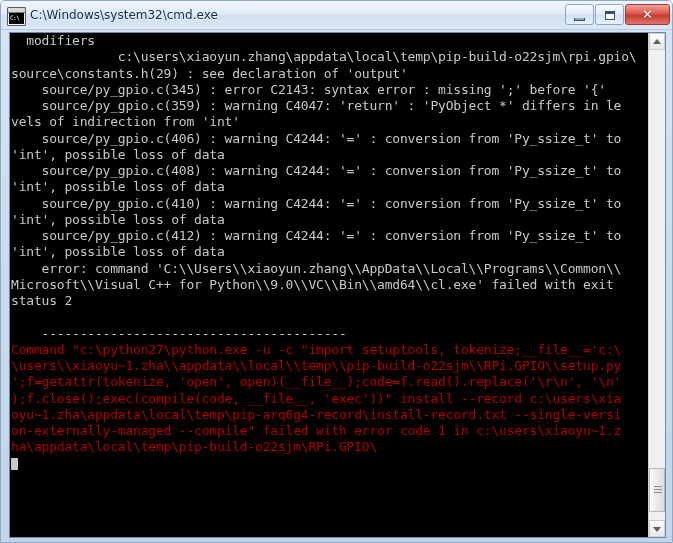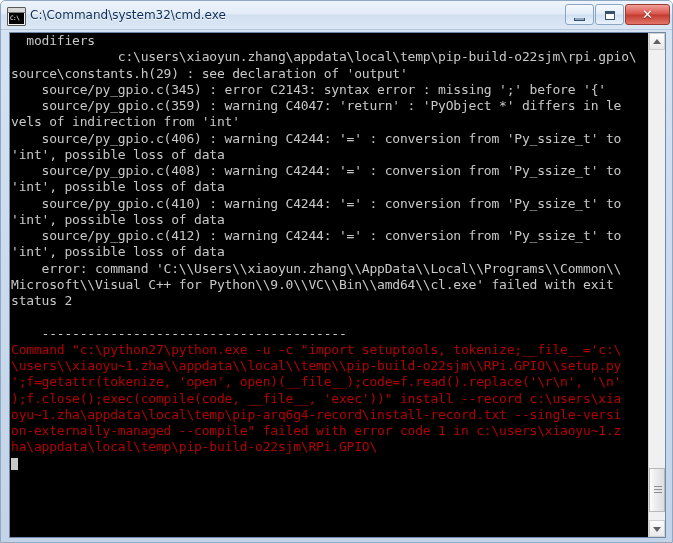--- a/index.html
+++ b/index.html
@@ -253,21 +253,21 @@
 </head>
 <body>
 
 <div class="window">
 
   <div class="titlebar">
     <div class="title-icon">
       <div class="icon-bar"></div>
       <div class="icon-screen">C:\</div>
     </div>
-    <div class="title-text">C:\Command\system32\cmd.exe</div>
+    <div class="title-text">C:\Windows\system32\cmd.exe</div>
 
     <div class="win-buttons">
       <div class="win-btn minimize">
         <span class="glyph-min"></span>
       </div>
       <div class="win-btn maximize">
         <span class="glyph-max"></span>
       </div>
       <div class="win-btn close">
         <span class="glyph-close">✕</span>

